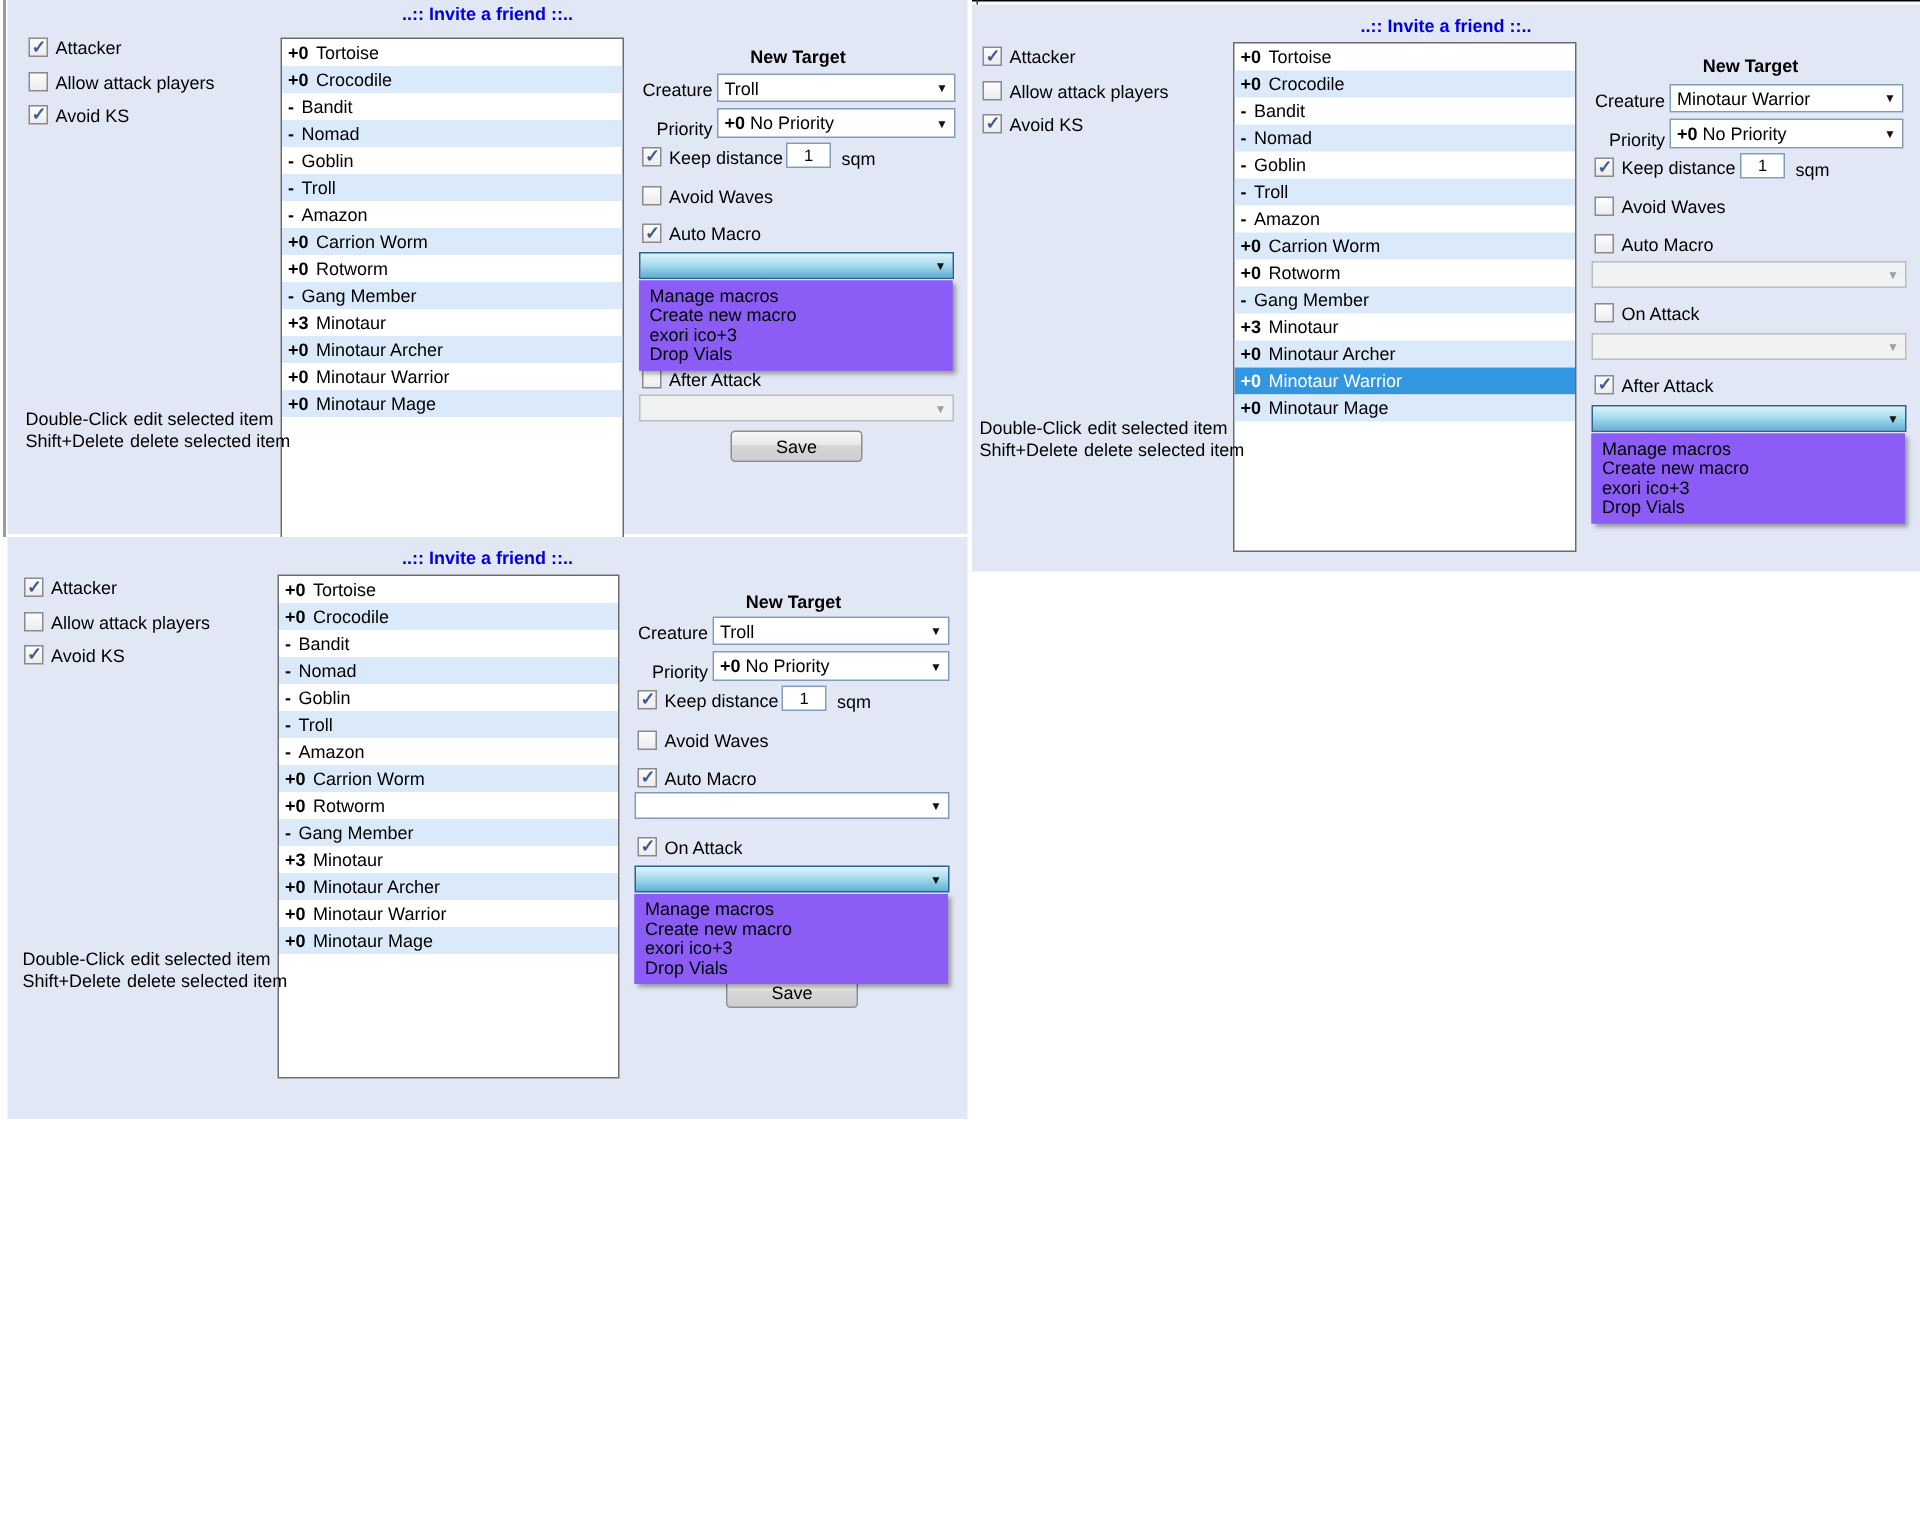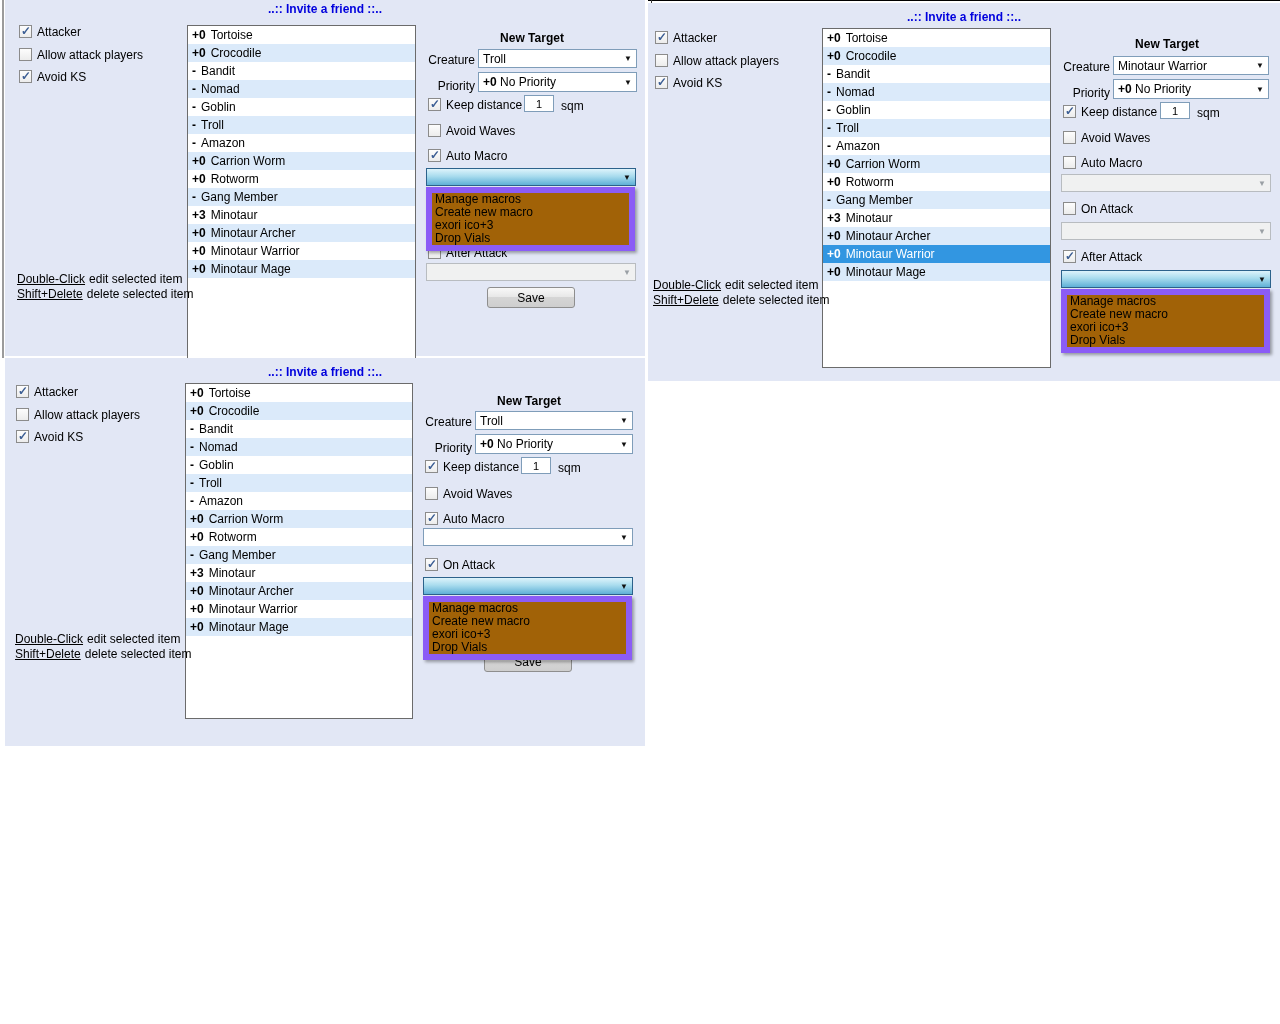--- a/index.html
+++ b/index.html
@@ -24,42 +24,42 @@
 
   
   .listbox { position:absolute; background:#fff; border:1px solid #6b6b6b; overflow:hidden; }
   .lb-row { height:18px; line-height:18px; padding-left:4px; white-space:nowrap; }
   .lb-row:nth-child(even) { background:#dbeafa; }
   .lb-row b { margin-right:5px; }
   .lb-row.sel { background:#3296e1 !important; color:#fff; }
 
   
   .hint { position:absolute; white-space:nowrap; }
-  .hint .u { text-decoration:underline; margin-right:4px; }
+  .hint .u { margin-right:4px; }
 
   
   .ntcol { position:absolute; width:222px; }
   .nt-title { position:absolute; left:0; width:100%; text-align:center; font-weight:bold; }
   .flabel { position:absolute; width:52px; text-align:right; }
 
   .combo { position:absolute; height:19px; background:#fff; border:1px solid #7f9db9;
     display:flex; align-items:center; }
   .combo .cval { padding-left:4px; white-space:nowrap; overflow:hidden; flex:1; }
   .combo .carrow { flex:0 0 16px; text-align:center; font-size:8px; color:#111; }
   .combo.dis { background:#f0f1f1; border-color:#b8bcc0; }
   .combo.dis .carrow { color:#9aa0a5; }
   .combo.open { border:1px solid #2c628b;
     background:linear-gradient(180deg,#ddf3fb 0%,#a9dcee 45%,#5fb0d6 100%); }
 
   .numin { position:absolute; width:30px; height:17px; border:1px solid #7f9db9;
     text-align:center; font-size:11px; font-family:"Liberation Sans",sans-serif; background:#fff; }
   .slabel { position:absolute; white-space:nowrap; }
 
   
-  .menu { position:absolute; background:#a16207; border:6px solid #8b5cf6;
+  .menu { position:absolute; background:#8b5cf6; border:4px solid #8b5cf6;
     box-shadow:2px 2px 3px rgba(0,0,0,0.35); z-index:20; }
   .menu-item { height:13px; line-height:13px; padding-left:3px; white-space:nowrap; overflow:hidden; }
 
   .save { position:absolute; width:88px; height:21px; border:1px solid #8e8e8e; border-radius:3px;
     background:linear-gradient(180deg,#f8f8f8,#e8e8e8 45%,#d6d6d6 46%,#cecece);
     font-family:"Liberation Sans",sans-serif; font-size:12px; color:#000; }
 </style>
 </head>
 <body>
 

